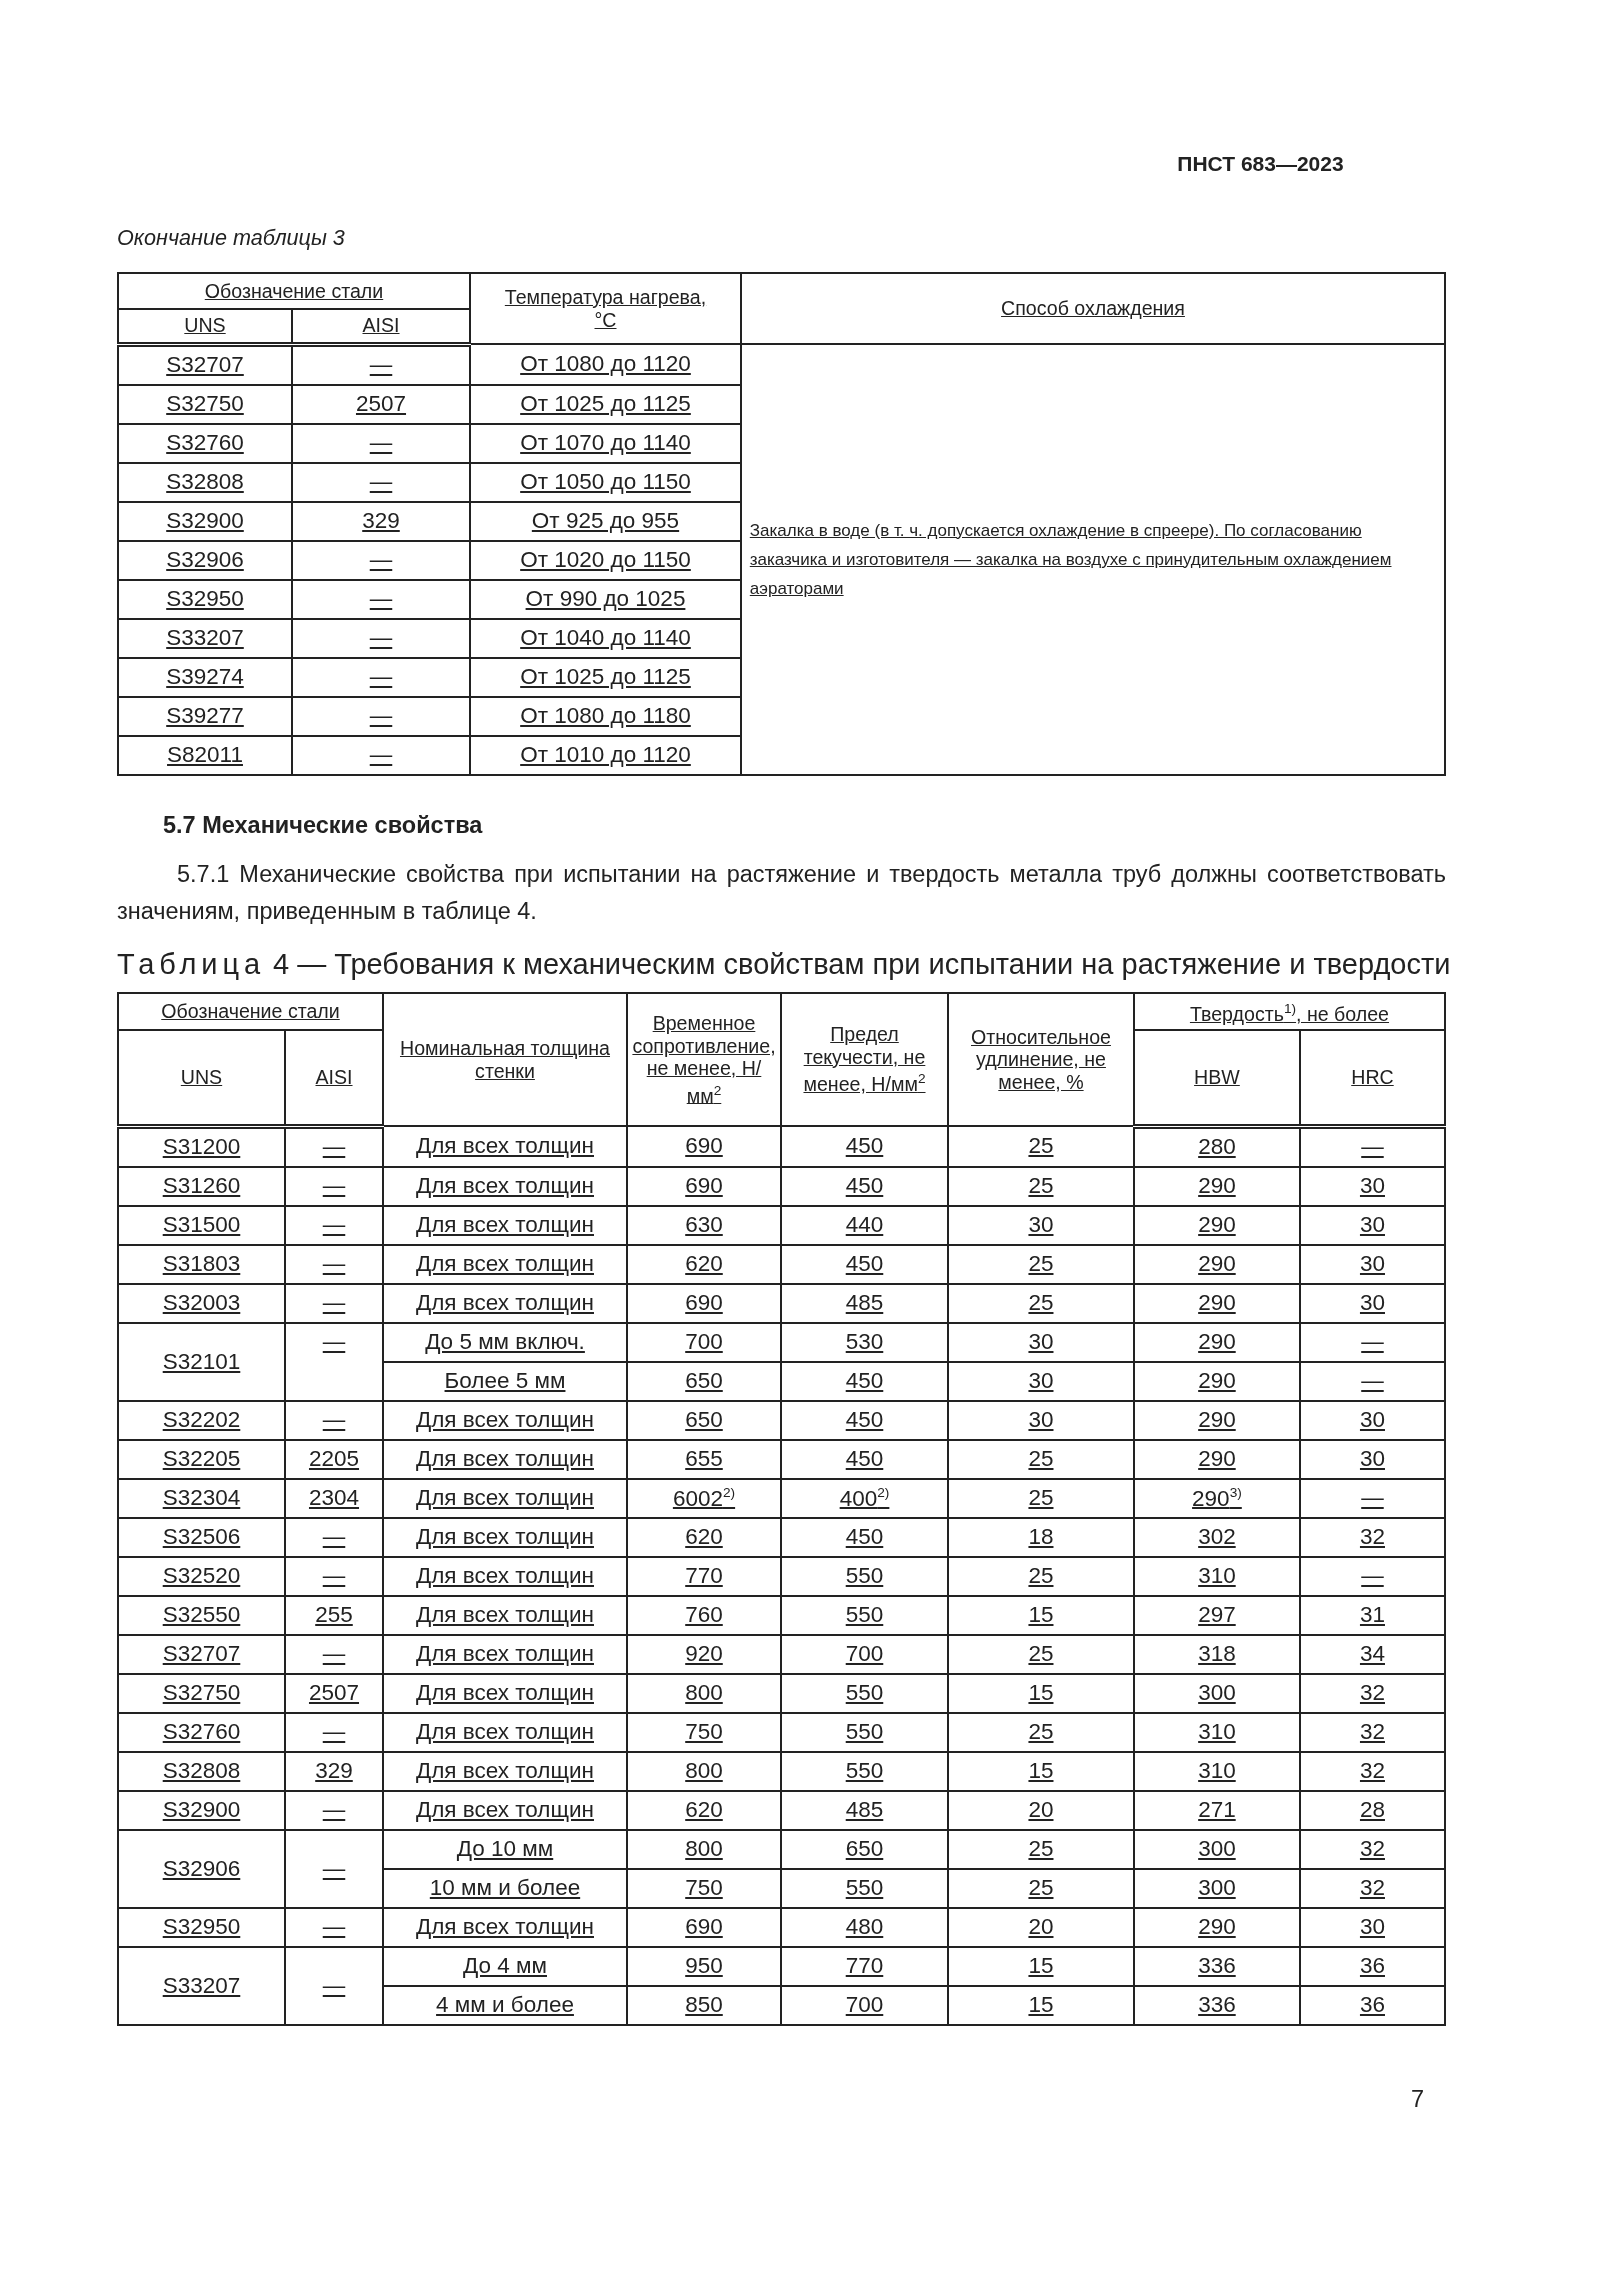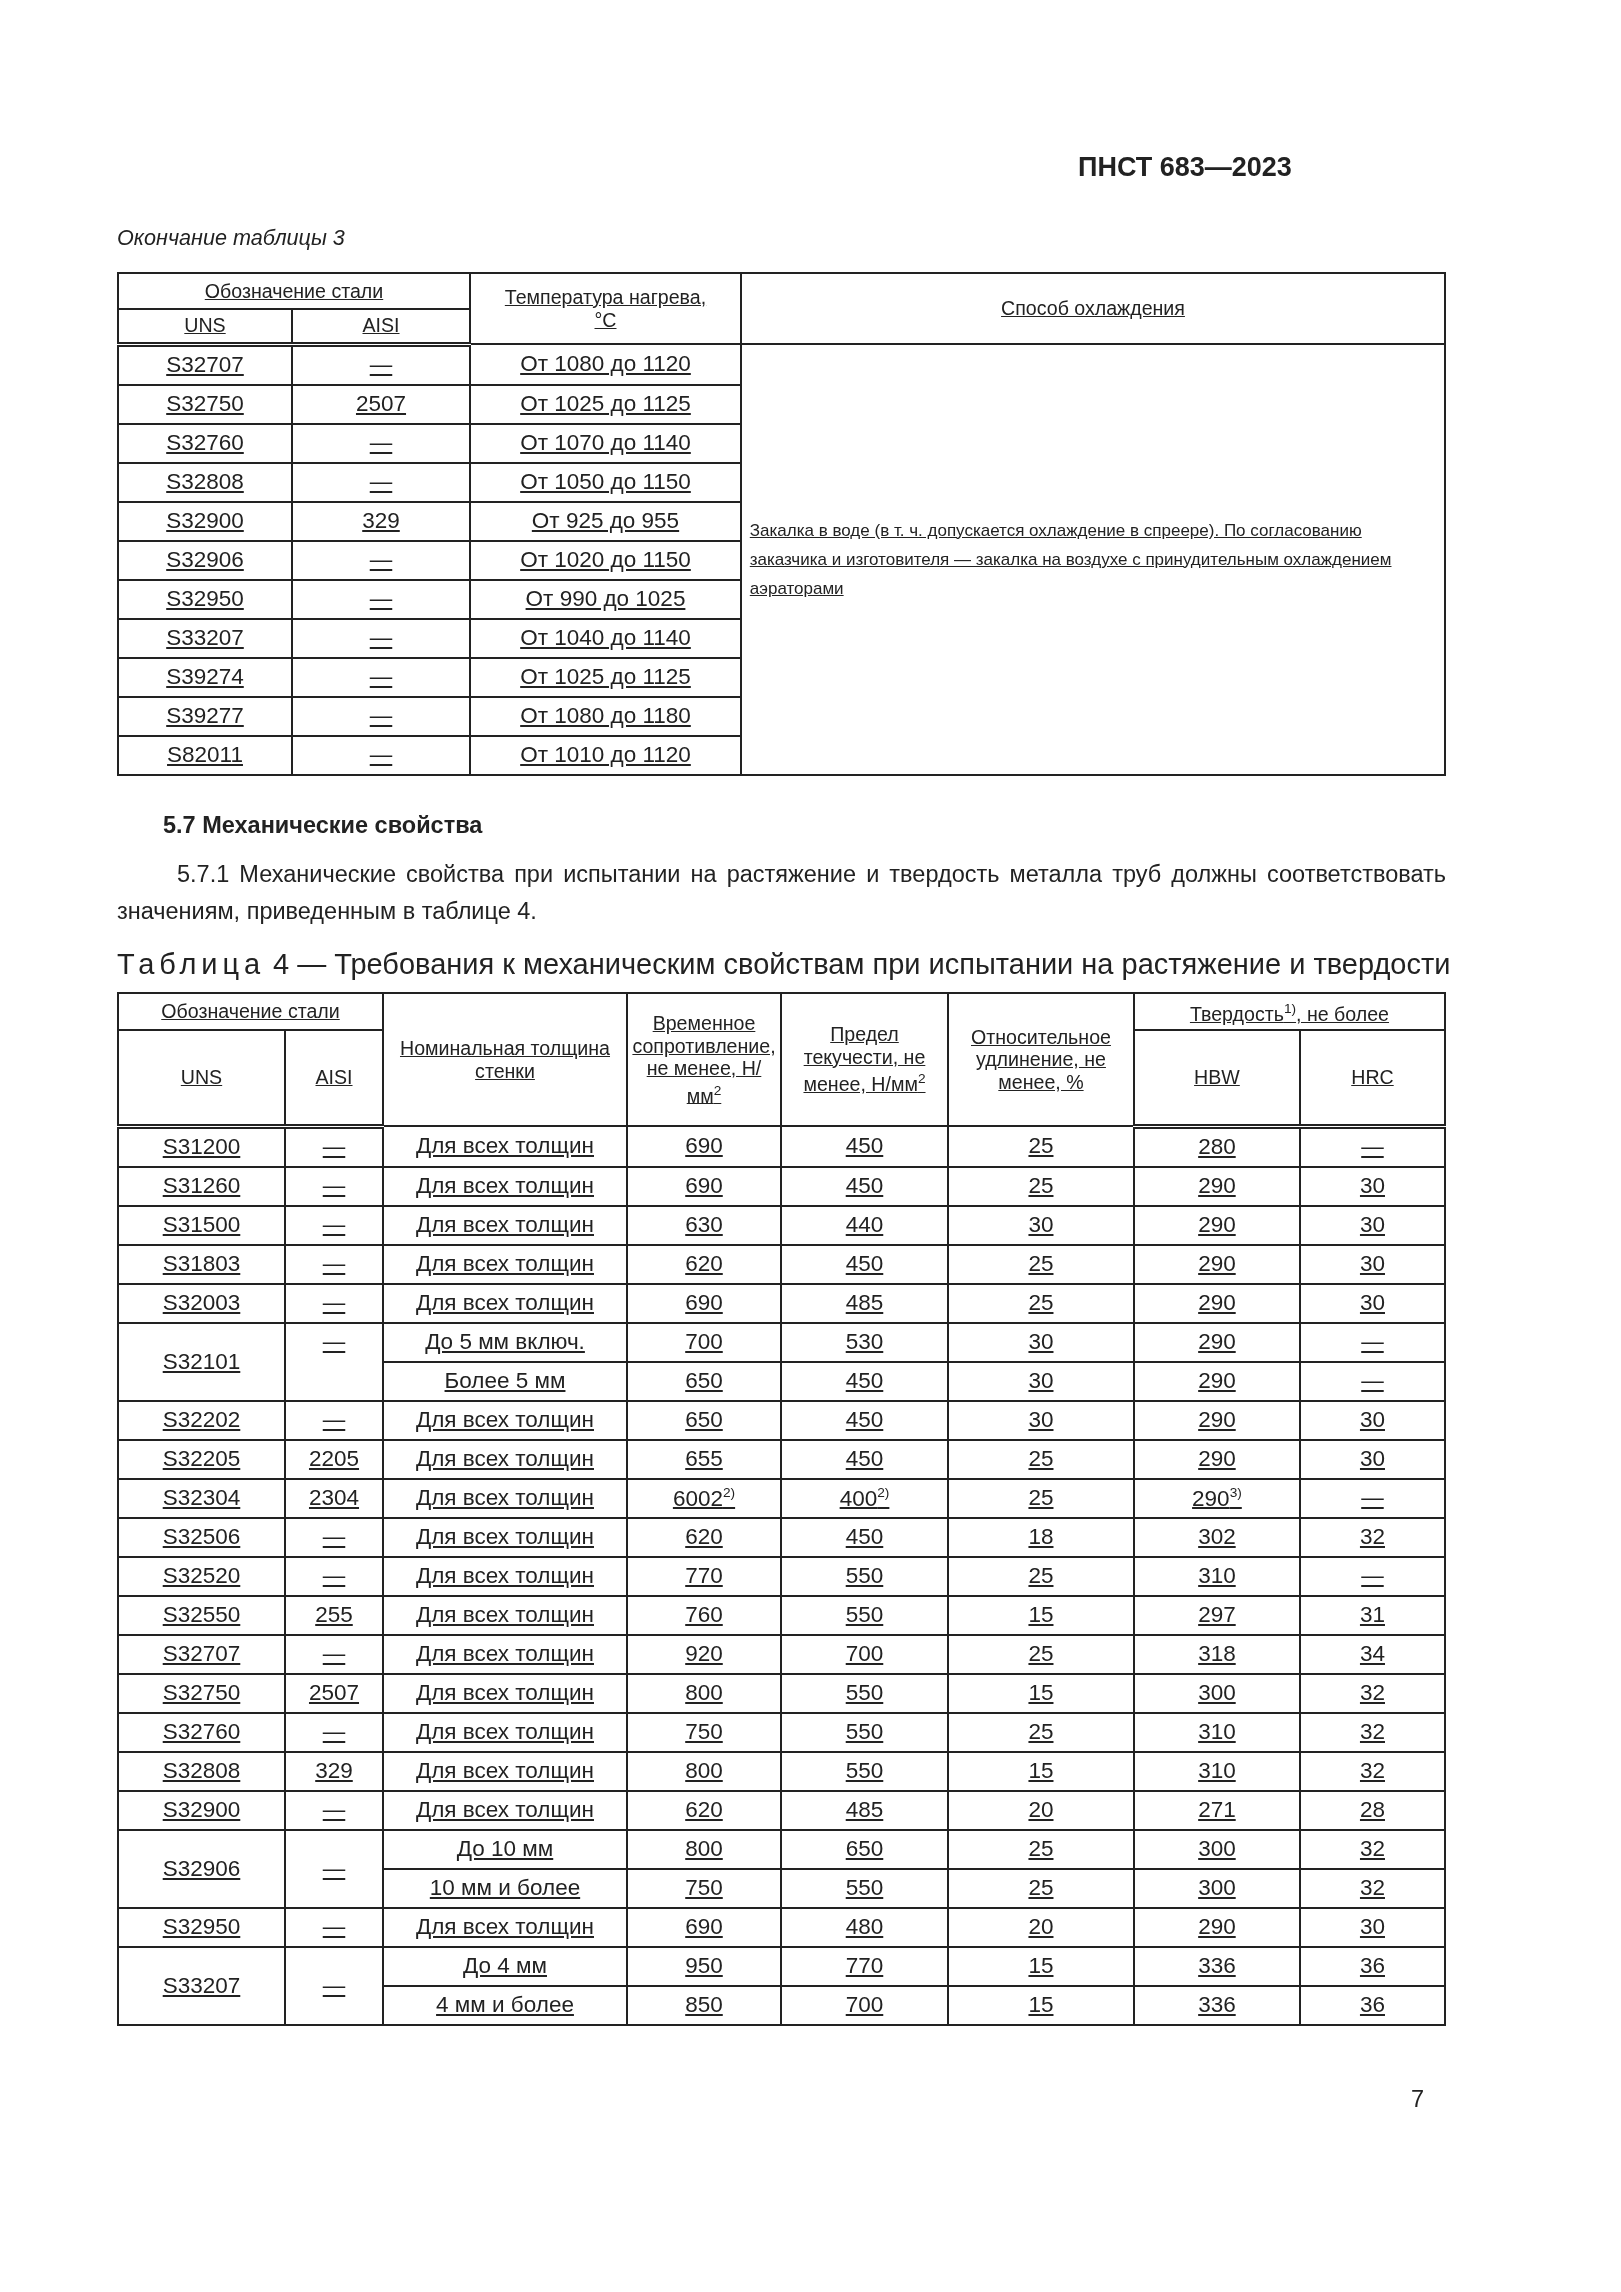--- a/index.html
+++ b/index.html
@@ -1,18 +1,18 @@
 <!DOCTYPE html>
 <html><head>
 <meta charset="utf-8">
 <style>
   html, body { margin:0; padding:0; background:#fff; }
   body { width:1621px; height:2293px; position:relative; font-family:"Liberation Sans", sans-serif; color:#222; }
   .abs { position:absolute; }
-  .doc-id { left:1078px; top:152px; width:365px; text-align:left; font-weight:bold; font-size:27px; }
+  .doc-id { left:1078px; top:152px; width:365px; text-align:center; font-weight:bold; font-size:21px; }
   .cont { left:117px; top:225px; font-style:italic; font-size:21.6px; }
   table { border-collapse:collapse; position:absolute; font-size:22.5px;text-decoration:underline; }
   td, th { border:2.5px solid #222; text-align:center; vertical-align:middle; padding:0; font-weight:normal; }
   .t3 { left:117px; top:272px; width:1329px; }
   .t3 th { font-size:19.6px; }
   .t3 td { height:37px; }
   .t3 .method { text-align:left; padding:0 7.8px; line-height:29px; font-size:17px; }
   .sep td, .sep th { border-bottom-width:5.9px; border-bottom-style:double; }
   .h57 { left:163px; top:812px; font-weight:bold; font-size:23.5px; }
   .p571 { left:117px; top:856px; width:1329px; font-size:23.5px; line-height:37px; text-indent:60px; text-align:justify; }

